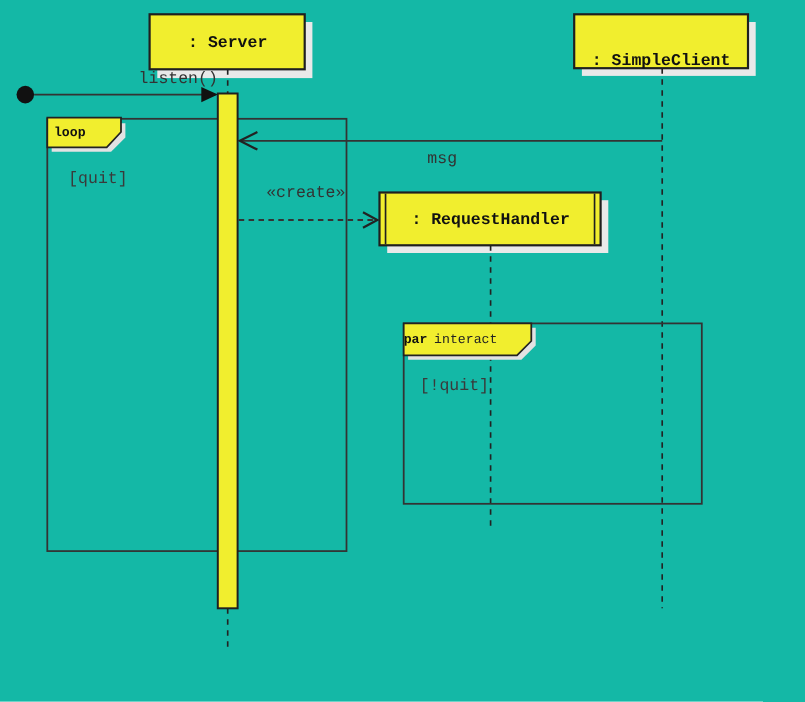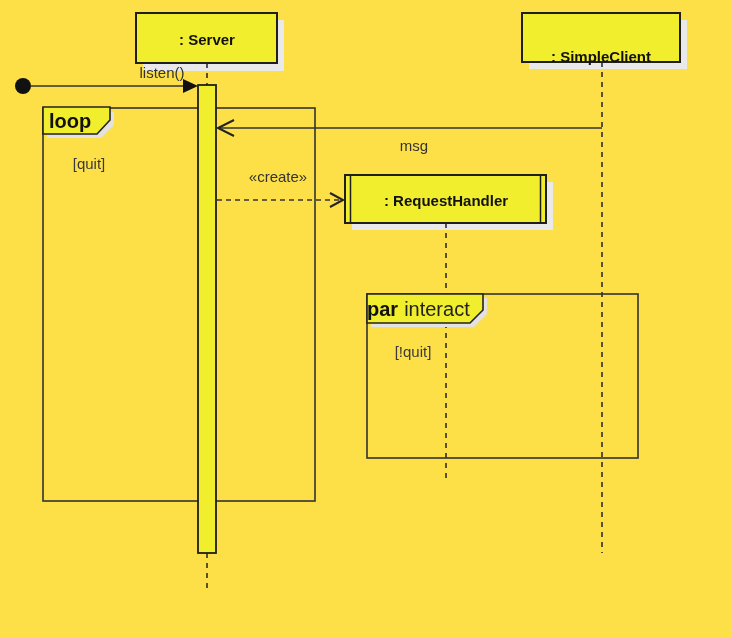--- a/index.html
+++ b/index.html
@@ -4,22 +4,22 @@
 <style>
   html, body {
     margin: 0;
     padding: 0;
     background: #ffffff;
   }
   .canvas {
     position: relative;
     width: 732px;
     height: 638px;
-    background: #fde047;
-    font-family: Liberation Sans, sans-serif;
+    background: #14b8a6;
+    font-family: Liberation Mono, monospace;
     overflow: hidden;
   }
   .canvas svg {
     position: absolute;
     left: 0;
     top: 0;
   }
   .lbl {
     position: absolute;
     white-space: nowrap;
@@ -28,21 +28,21 @@
     transform: translate(-50%, -50%);
     line-height: 1;
   }
   .lbl.title {
     font-weight: bold;
     color: #111111;
   }
   .lbl.frag {
     transform: translate(0, -50%);
     font-weight: bold;
-    font-size: 20px;
+    font-size: 12px;
     color: #111111;
   }
   .lbl.frag .op { font-weight: bold; }
   .lbl.frag .nm { font-weight: normal; color: #222222; margin-left: 6px; }
   .lbl.guard { color: #3a3a3a; }
 </style>
 </head>
 <body>
 
 <div class="canvas">
@@ -84,21 +84,21 @@
 
     <line x1="350.5" y1="176" x2="350.5" y2="222" stroke="#1f1f1f" stroke-width="1.5"></line>
     <line x1="540.5" y1="176" x2="540.5" y2="222" stroke="#1f1f1f" stroke-width="1.5"></line>
   </svg>
 
   <div class="lbl title" style="left:207px; top:39px;">: Server</div>
   <div class="lbl title" style="left:601px; top:38px;margin-top:18px;">: SimpleClient</div>
   <div class="lbl title" style="left:446px; top:200px;">: RequestHandler</div>
 
   <div class="lbl" style="left:114px; top:72px;margin-left:48px;">listen()</div>
-  <div class="lbl" style="left:414px; top:145px;">msg</div>
+  <div class="lbl" style="left:402px; top:145px;">msg</div>
   <div class="lbl" style="left:278px; top:176px;">«create»</div>
 
   <div class="lbl frag" style="left:49px; top:121px;">
     <span class="op">loop</span>
   </div>
   <div class="lbl frag" style="left:367px; top:309px;">
     <span class="op">par</span><span class="nm">interact</span>
   </div>
 
   <div class="lbl guard" style="left:89px; top:163px;">[quit]</div>

